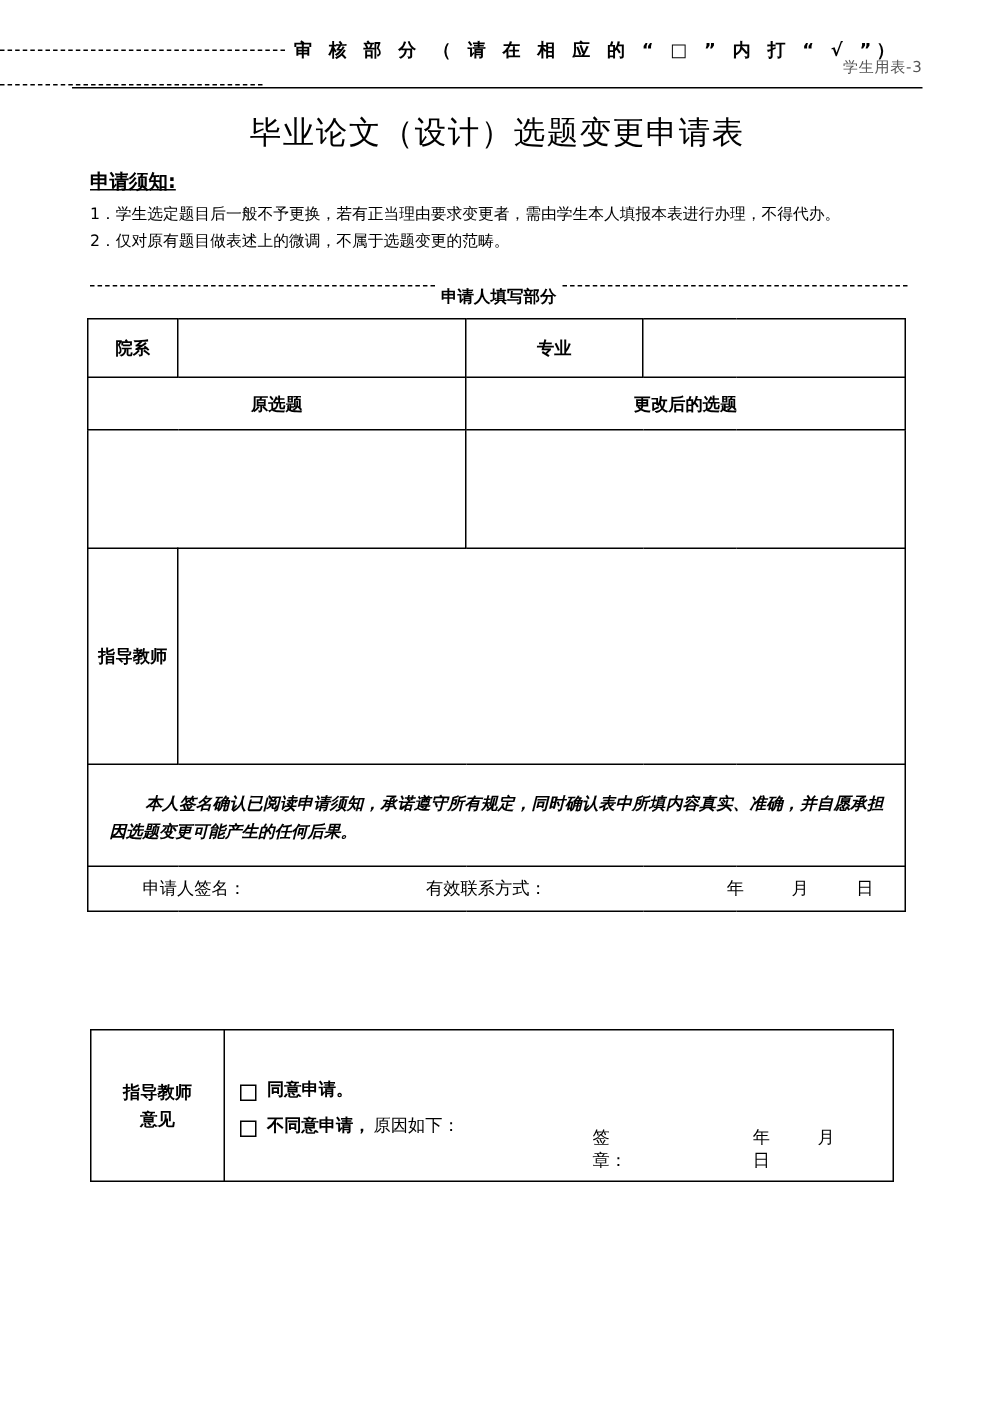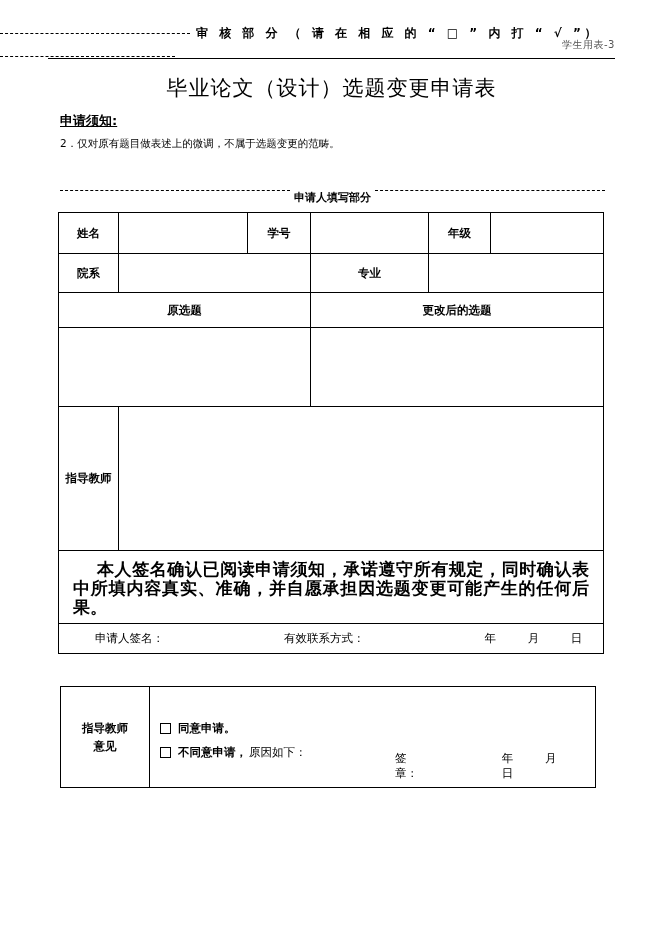--- a/index.html
+++ b/index.html
@@ -164,25 +164,26 @@
     top: 212px;
     width: 545px;
   }
 
   .commit-cell {
     padding: 9px 14px 6px 14px !important;
     vertical-align: top;
   }
   .commit-text {
     font-family: "DejaVu Sans", "Liberation Sans", sans-serif;
-    font-size: 17px;
+    font-size: 11px;
     font-weight: bold;
     line-height: 19px;
     text-indent: 24px;
     text-align: justify;
+    font-style: italic;
   }
   .sign-row-cell {
     padding: 0 !important;
   }
   .sign-line {
     display: flex;
     align-items: center;
     font-family: "DejaVu Sans", "Liberation Sans", sans-serif;
     font-size: 11.5px;
     padding: 7px 0 7px 0;
@@ -206,21 +207,21 @@
   .opinion-cell {
     padding: 8px 0 0 10px !important;
     vertical-align: top;
     height: 92px;
     position: relative;
   }
   .check-line {
     display: flex;
     align-items: center;
     gap: 7px;
-    font-family: Liberation Serif, serif;
+    font-family: Liberation Mono, monospace;
     font-size: 11.5px;
     line-height: 22px;
     margin-bottom: 2px;
   }
   .checkbox {
     display: inline-block;
     width: 9px;
     height: 9px;
     border: 1.2px solid #000000;
     background: #ffffff;
@@ -246,47 +247,40 @@
 
 <div class="page">
 
   <div class="header-code">学生用表-3</div>
   <div class="header-rule"></div>
 
   <div class="doc-title">毕业论文（设计）选题变更申请表</div>
 
   <div class="notice">
     <div class="notice-title">申请须知:</div>
+    <div class="notice-item">1．学生选定题目后一般不予更换，若有正当理由要求变更者，需由学生本人填报本表进行办理，不得代办。</div>
     <div class="notice-item">2．仅对原有题目做表述上的微调，不属于选题变更的范畴。</div>
   </div>
 
   <div class="divider" id="applicant-divider">
     <span class="dash"></span>
     <span class="dlabel">申请人填写部分</span>
     <span class="dash"></span>
   </div>
 
   <table class="grid" id="main-table">
     <colgroup>
       <col style="width:60px">
       <col style="width:129px">
       <col style="width:63px">
       <col style="width:118px">
       <col style="width:62px">
       <col style="width:113px">
     </colgroup>
     <tbody>
-      <tr>
-        <td class="c-label" style="height:40px">姓名</td>
-        <td></td>
-        <td class="c-label">学号</td>
-        <td></td>
-        <td class="c-label">年级</td>
-        <td></td>
-      </tr>
       <tr>
         <td class="c-label" style="height:38px">院系</td>
         <td colspan="2"></td>
         <td class="c-label">专业</td>
         <td colspan="2"></td>
       </tr>
       <tr>
         <td class="c-head" colspan="3" style="height:34px">原选题</td>
         <td class="c-head" colspan="3">更改后的选题</td>
       </tr>

